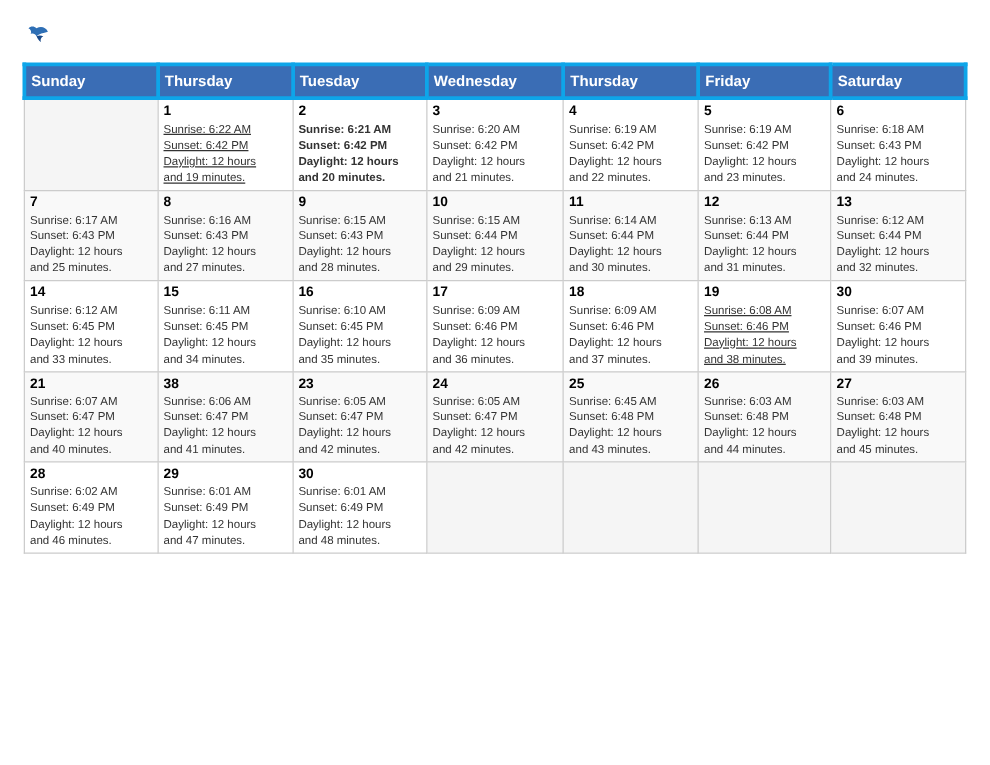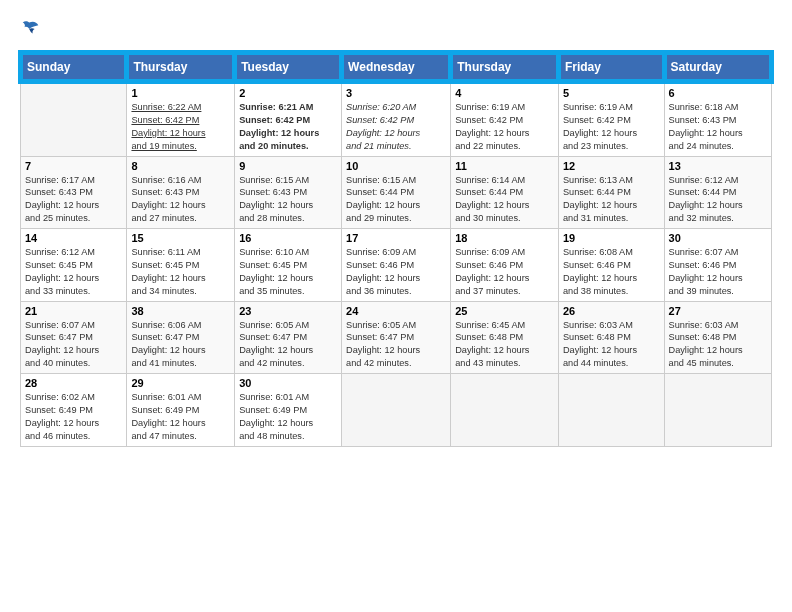--- a/index.html
+++ b/index.html
@@ -64,21 +64,21 @@
       border-collapse: collapse;
       font-size: 10px;
     }
     thead tr th {
       background-color: #3a6db5;
       color: #fff;
       padding: 5px 4px;
       text-align: left;
       font-size: 12px;
       font-weight: bold;
-      border: 5px solid #0ea5e9;
+      border: 3px solid #0ea5e9;
     }
     tbody tr td {
       border: 1px solid #ccc;
       padding: 3px 4px;
       vertical-align: top;
       width: 113px;
     }
     tbody tr {
       background: #fff;
     }
@@ -146,21 +146,21 @@
           </td>
           <td>
             <span class="day-num">2</span>
             <div class="day-info" style="white-space: pre-line; font-weight: bold;">Sunrise: 6:21 AM
 Sunset: 6:42 PM
 Daylight: 12 hours
 and 20 minutes.</div>
           </td>
           <td>
             <span class="day-num">3</span>
-            <div class="day-info" style="white-space: pre-line; font-style: italic;">Sunrise: 6:20 AM
+            <div class="day-info" style="white-space: pre-line;">Sunrise: 6:20 AM
 Sunset: 6:42 PM
 Daylight: 12 hours
 and 21 minutes.</div>
           </td>
           <td>
             <span class="day-num">4</span>
             <div class="day-info" style="white-space: pre-line;">Sunrise: 6:19 AM
 Sunset: 6:42 PM
 Daylight: 12 hours
 and 22 minutes.</div>
@@ -262,21 +262,21 @@
           </td>
           <td>
             <span class="day-num">18</span>
             <div class="day-info" style="white-space: pre-line;">Sunrise: 6:09 AM
 Sunset: 6:46 PM
 Daylight: 12 hours
 and 37 minutes.</div>
           </td>
           <td>
             <span class="day-num">19</span>
-            <div class="day-info" style="white-space: pre-line;">Sunrise: 6:08 AM
+            <div class="day-info" style="white-space: pre-line; text-decoration: underline;">Sunrise: 6:08 AM
 Sunset: 6:46 PM
 Daylight: 12 hours
 and 38 minutes.</div>
           </td>
           <td>
             <span class="day-num">30</span>
             <div class="day-info" style="white-space: pre-line;">Sunrise: 6:07 AM
 Sunset: 6:46 PM
 Daylight: 12 hours
 and 39 minutes.</div>

